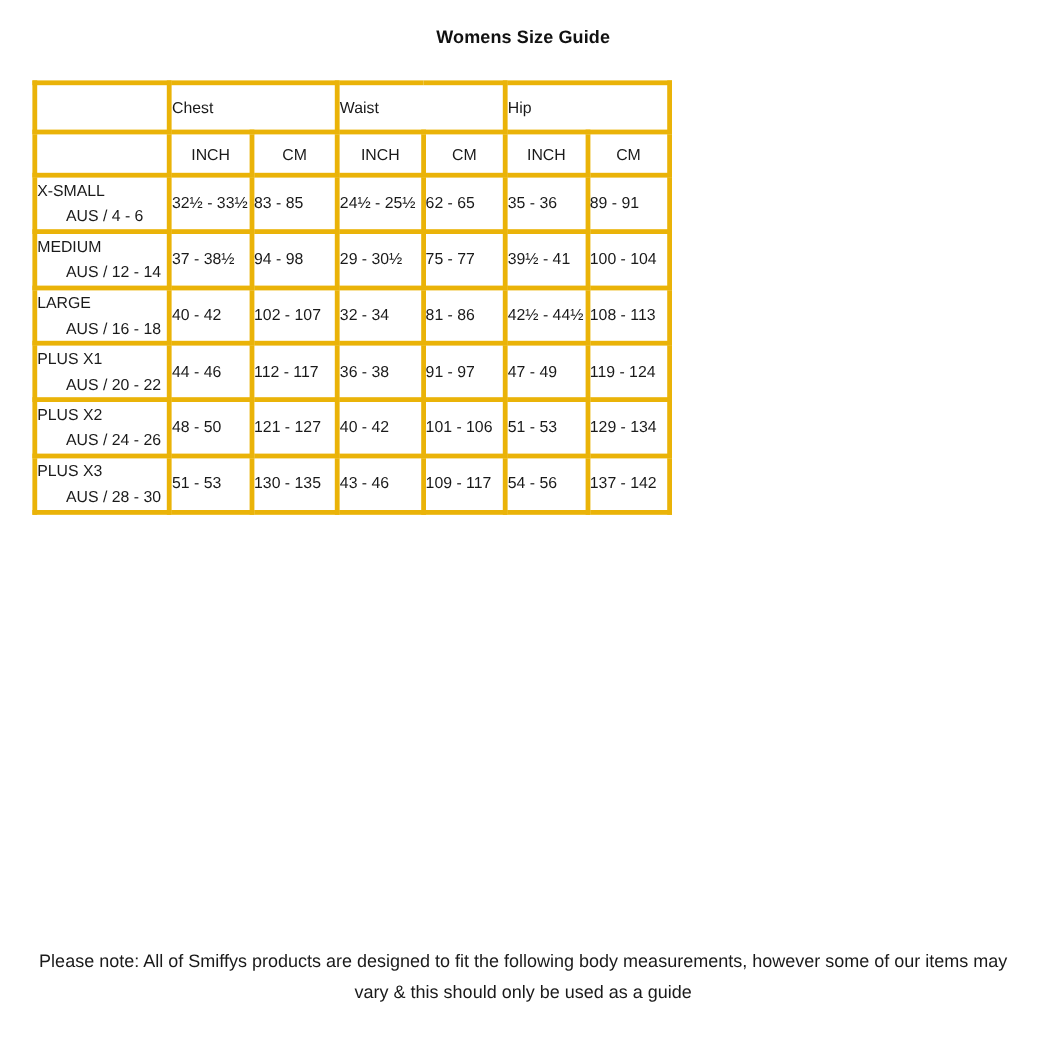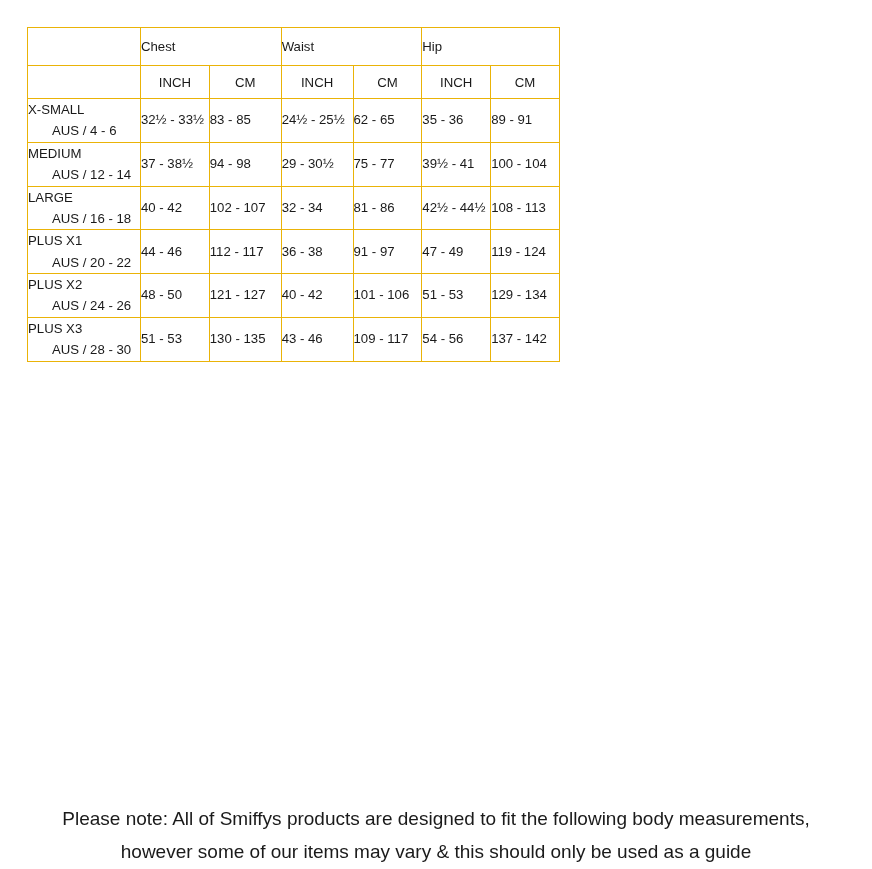--- a/index.html
+++ b/index.html
@@ -32,21 +32,21 @@
     margin: 27px 27px 0 27px;
   }
   table.size-table {
     border-collapse: collapse;
     table-layout: fixed;
     width: 533px;
     margin: 0;
   }
   table.size-table td,
   table.size-table th {
-    border: 1px solid #eab308;
+    border: 4px solid #eab308;
     padding: 0;
     vertical-align: middle;
     font-size: 13.2px;
     font-weight: normal;
     color: #1a1a1a;
   }
   
   col.c-label { width: 110px; }
   col.c-val   { width: 67px; }
   col.c-val2  { width: 70px; }
@@ -88,31 +88,32 @@
     padding: 8px 6px;
     line-height: 1.5;
     font-size: 13.2px;
   }
   .note {
     position: absolute;
     left: 0;
     right: 0;
     bottom: 28px;
     text-align: center;
-    font-size: 19px;
+    font-size: 15px;
     line-height: 1.75;
     color: #1a1a1a;
     padding: 0 26px;
   }
 </style>
 </head>
 <body>
 
 <div class="page">
 
+  <div class="title">Womens Size Guide</div>
 
   <div class="table-wrap">
     <table class="size-table">
       <colgroup>
         <col class="c-label">
         <col class="c-val">
         <col class="c-val2">
         <col class="c-val2">
         <col class="c-val">
         <col class="c-val">

